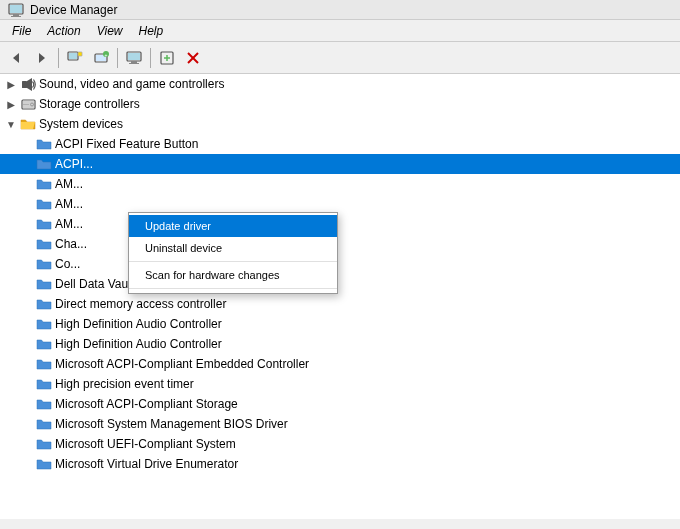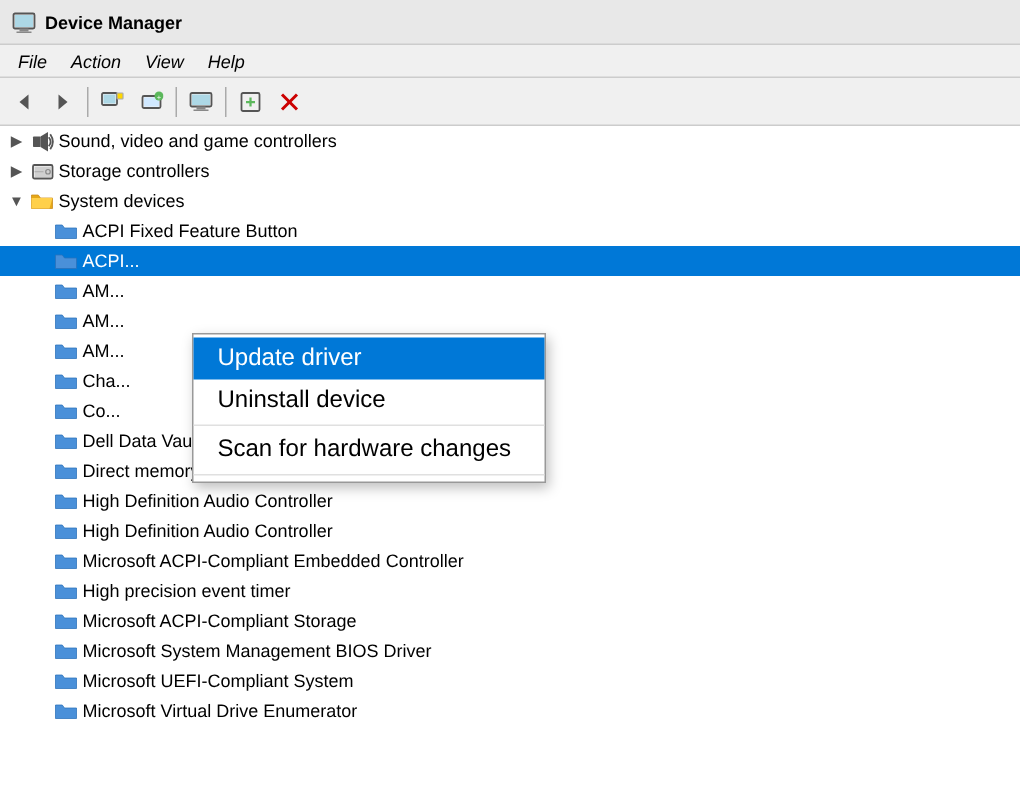--- a/index.html
+++ b/index.html
@@ -8,27 +8,27 @@
       font-size: 12px;
       background: #f0f0f0;
       width: 680px;
       height: 529px;
       overflow: hidden;
     }
 
     
     .title-bar {
       background: #e8e8e8;
-      height: 30px;
+      height: 20px;
       display: flex;
       align-items: center;
       padding: 0 8px;
       border-bottom: 1px solid #ccc;
       font-size: 12px;
-      font-weight: bold;
+      font-weight: normal;
     }
     .title-bar-icon {
       width: 16px;
       height: 16px;
       margin-right: 6px;
     }
     .title-bar-title {
       font-size: 12px;
       color: #000;
     }
@@ -147,21 +147,21 @@
       background: #fff;
       border: 1px solid #999;
       box-shadow: 2px 3px 8px rgba(0,0,0,0.25);
       z-index: 100;
       min-width: 210px;
       padding: 2px 0;
     }
     .ctx-item {
       padding: 5px 22px 5px 16px;
       cursor: pointer;
-      font-size: 16px;
+      font-size: 11px;
       color: #000;
     }
     .ctx-item.highlighted {
       background: #0078d7;
       color: #fff;
     }
     .ctx-item.bold {
       font-weight: bold;
     }
     .ctx-sep {

